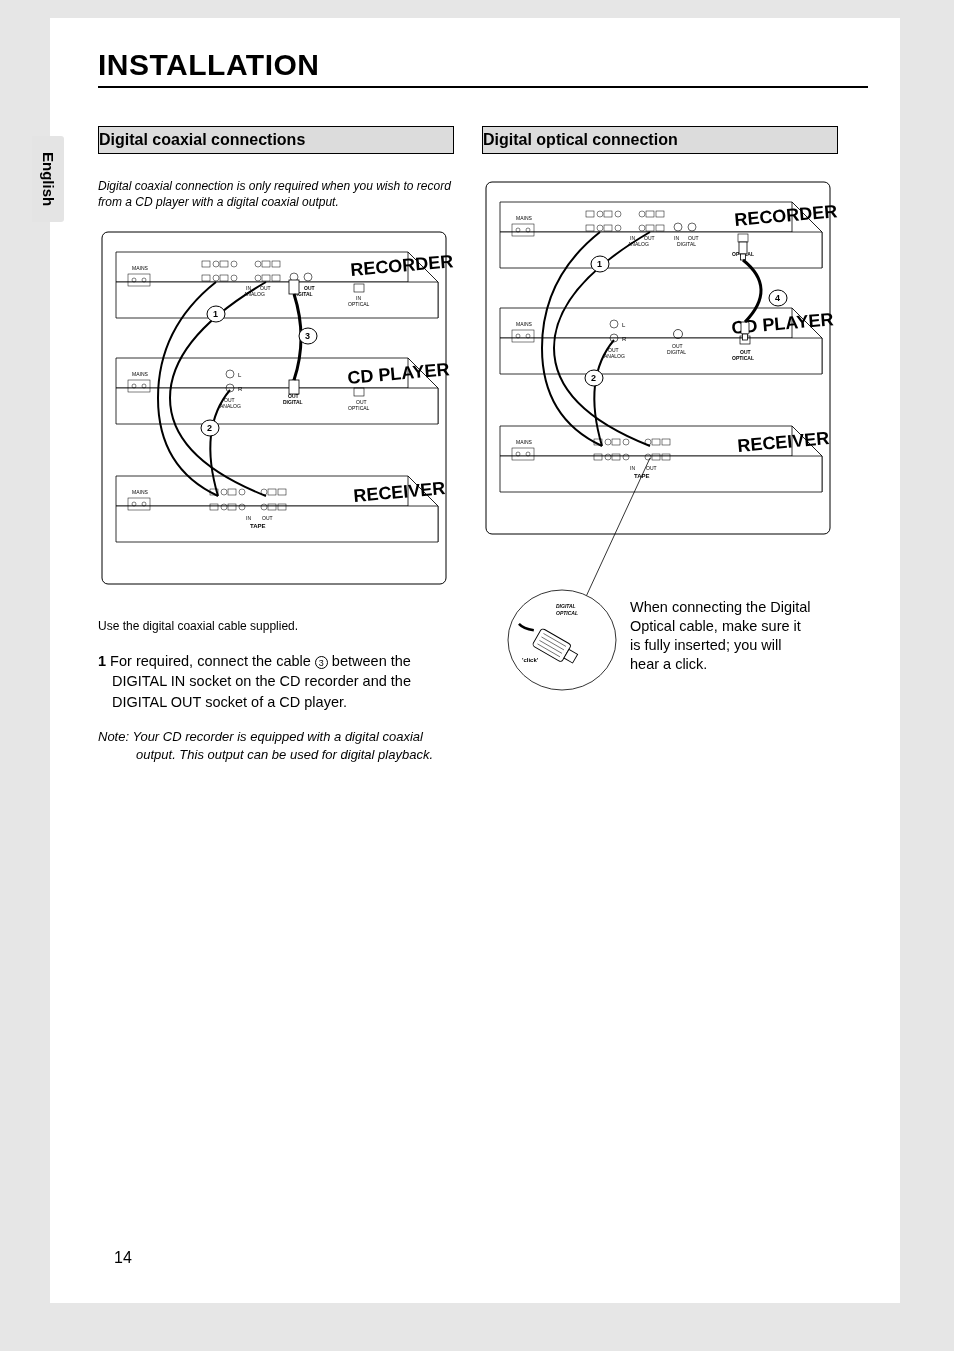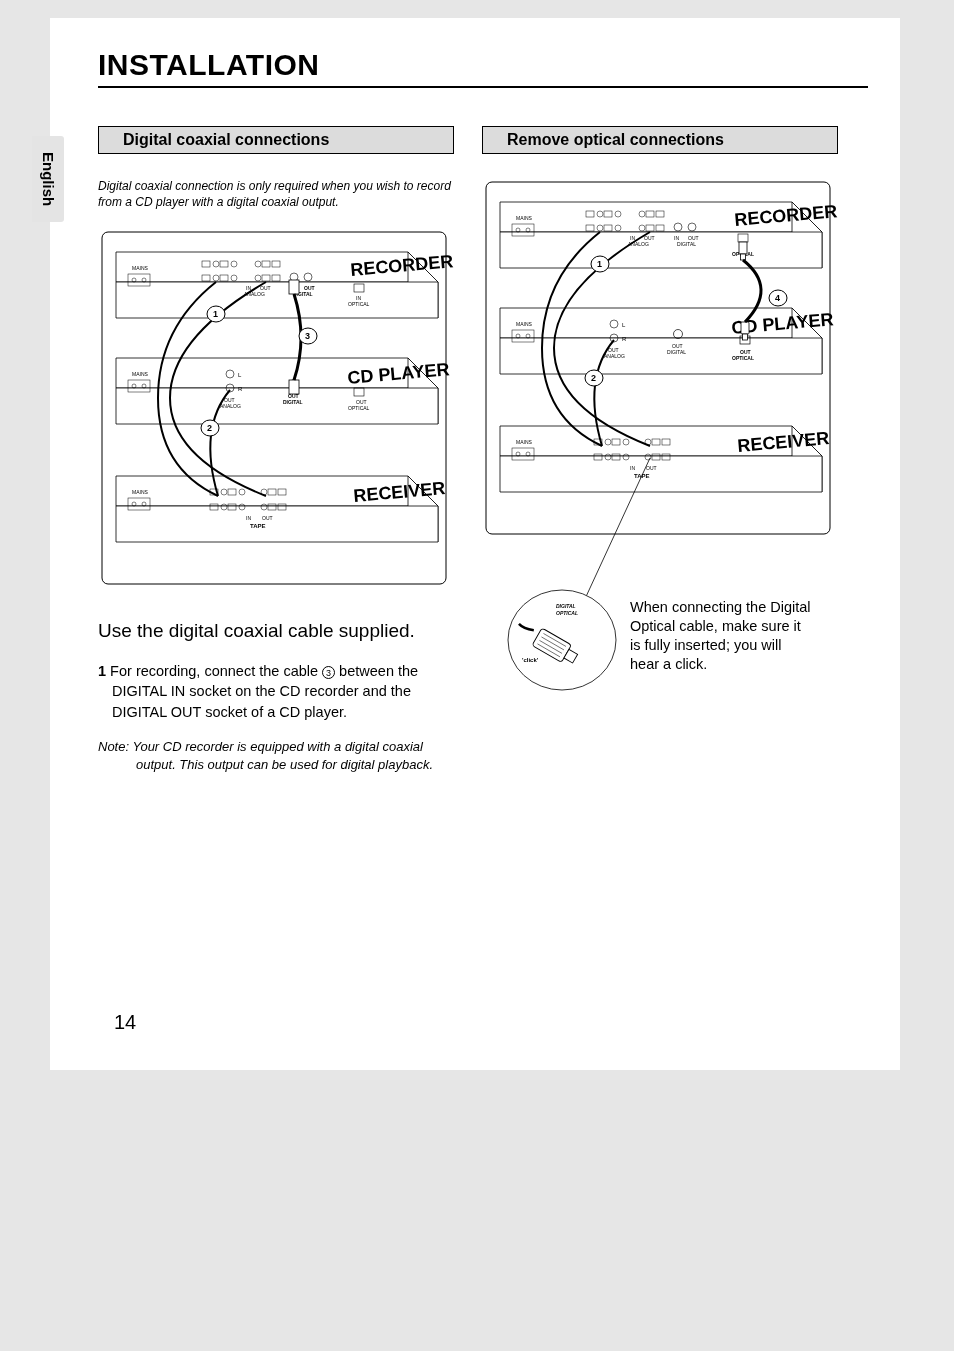--- a/index.html
+++ b/index.html
@@ -6,21 +6,21 @@
   html, body { width: 954px; height: 1351px; }
   body {
     background: #e6e6e6;
     font-family: "Helvetica Neue", Helvetica, Arial, sans-serif;
     color: #000;
     position: relative;
   }
   .page {
     position: absolute;
     left: 50px; top: 18px;
-    width: 850px; height: 1052px;
+    width: 850px; height: 1285px;
     background: #fff;
   }
   .header {
     position: absolute;
     left: 48px; top: 30px;
     width: 770px;
     border-bottom: 2px solid #000;
     padding-bottom: 4px;
   }
   .header h1 {
@@ -46,39 +46,39 @@
   .col {
     position: absolute;
     top: 108px;
     width: 356px;
   }
   .col-left { left: 48px; }
   .col-right { left: 432px; }
   .section-title {
     border: 1.5px solid #000;
     background: #dcdcdc;
-    padding: 4px 24px;
+    padding: 4px 0;
     font-weight: 700;
     font-size: 16px;
     margin-bottom: 24px;
   }
   .intro {
     font-style: italic;
     font-size: 12px;
     line-height: 1.35;
     margin-bottom: 18px;
   }
   .diagram {
     width: 100%;
     height: 360px;
     margin-bottom: 26px;
   }
   .diagram-right { height: 550px; margin-bottom: 22px; }
   .plain {
-    font-size: 19px;
+    font-size: 12px;
     line-height: 1.4;
     margin-bottom: 16px;
   }
   .numbered {
     font-size: 14.5px;
     line-height: 1.4;
     margin-bottom: 16px;
     padding-left: 14px;
     text-indent: -14px;
   }
@@ -99,21 +99,21 @@
     font-size: 9px;
     line-height: 12px;
     text-align: center;
     vertical-align: middle;
     text-indent: 0;
     font-style: normal;
   }
   .page-num {
     position: absolute;
     left: 64px; bottom: 36px;
-    font-size: 20px;
+    font-size: 16px;
   }
   
   .dev-label { font-family: Arial, sans-serif; font-weight: 700; font-size: 18px; fill:#000; }
   .tiny { font-family: Arial, sans-serif; font-size: 5px; fill:#000; }
   .tiny6 { font-family: Arial, sans-serif; font-size: 6px; fill:#000; }
   .cable-num { font-family: Arial, sans-serif; font-size: 9px; font-weight:700; fill:#000; }
   .callout-text { font-family: Arial, sans-serif; font-size: 14.5px; fill:#000; }
 </style>
 </head>
 <body>
@@ -250,27 +250,27 @@
 
       <rect x="191" y="52" width="10" height="14" fill="#fff" stroke="#000" stroke-width="0.8"></rect>
       <rect x="191" y="152" width="10" height="14" fill="#fff" stroke="#000" stroke-width="0.8"></rect>
       <path d="M 196 66 Q 210 110 196 152" fill="none" stroke="#000" stroke-width="3"></path>
       <ellipse cx="210" cy="108" rx="9" ry="8" fill="#fff" stroke="#000"></ellipse>
         <text class="cable-num" x="207" y="111">3</text>
     </svg>
 
     <p class="plain">Use the digital coaxial cable supplied.</p>
     <p class="numbered">
-      <b>1</b><span> For recording, connect the cable </span><span class="circnum">3</span><span> between the DIGITAL IN socket on the CD recorder and the DIGITAL OUT socket of a CD player.</span>
+      <b>1</b><span> For required, connect the cable </span><span class="circnum">3</span><span> between the DIGITAL IN socket on the CD recorder and the DIGITAL OUT socket of a CD player.</span>
     </p>
     <p class="note">Note: Your CD recorder is equipped with a digital coaxial output. This output can be used for digital playback.</p>
   </div>
 
   <div class="col col-right">
-    <div class="section-title">Remove optical connections</div>
+    <div class="section-title">Digital optical connection</div>
 
     <svg class="diagram diagram-right" viewBox="0 0 356 550">
       <rect x="4" y="4" width="344" height="352" rx="6" fill="#fff" stroke="#000" stroke-width="1"></rect>
 
       <g>
         <polygon points="18,24 310,24 340,54 18,54" fill="#fff" stroke="#000" stroke-width="0.8"></polygon>
         <polygon points="310,24 340,54 340,90 310,60" fill="#fff" stroke="#000" stroke-width="0.8"></polygon>
         <polygon points="18,54 340,54 340,90 18,90" fill="#fff" stroke="#000" stroke-width="0.8"></polygon>
         <text class="dev-label" transform="translate(253,48) rotate(-5)">RECORDER</text>
         <text class="tiny" x="34" y="42">MAINS</text>

